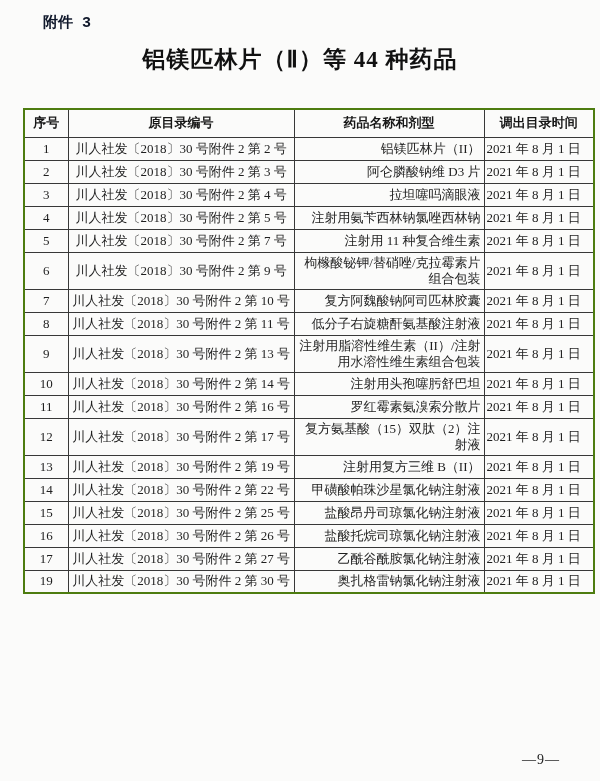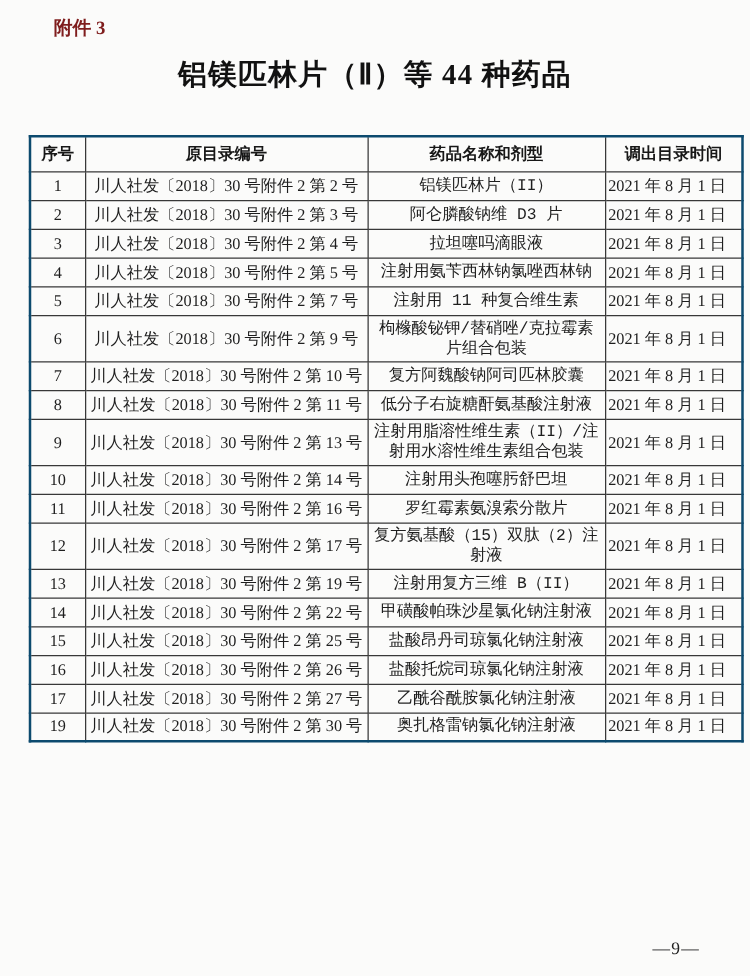--- a/index.html
+++ b/index.html
@@ -10,45 +10,45 @@
     background: #fbfbfa;
     color: #1c1c1c;
     font-family: "Liberation Serif", serif;
     overflow: hidden;
     box-sizing: border-box;
   }
   .attachment-label {
     position: absolute;
     left: 43px;
     top: 13px;
-    font-family: Liberation Serif, serif;
+    font-family: Liberation Mono, monospace;
     font-weight: bold;
     font-size: 15px;
-    color: #7f1d1d;
+    color: #0f172a;
   }
   .doc-title {
     position: absolute;
     left: 0;
     top: 44px;
     width: 100%;
     text-align: center;
     font-family: "Liberation Serif", serif;
     font-weight: bold;
     font-size: 23px;
     letter-spacing: 1px;
     color: #111;
   }
   table.drug-table {
     position: absolute;
     left: 23px;
     top: 108px;
     width: 570px;
     border-collapse: collapse;
     table-layout: fixed;
-    border: 2px solid #0c4a6e;
+    border: 2px solid #4d7c0f;
   }
   .drug-table th, .drug-table td {
     border: 1px solid #383838;
     box-sizing: border-box;
   }
   .drug-table th {
     height: 28px;
     font-family: "Liberation Sans", sans-serif;
     font-weight: bold;
     font-size: 13px;
@@ -65,21 +65,21 @@
     vertical-align: middle;
     color: #1e1e1e;
     overflow: hidden;
   }
   .col-no    { width: 44px;  }
   .col-catalog { width: 226px; }
   .col-drug  { width: 190px; }
   .col-date  { width: 110px; }
   td.cell-no { text-align: center; }
   td.cell-catalog { text-align: center; white-space: nowrap; }
-  td.cell-drug { text-align: center; font-family: Liberation Mono, monospace; }
+  td.cell-drug { text-align: right; }
   td.cell-date { text-align: left; white-space: nowrap; padding-left: 2px; padding-right: 16px; }
   .page-number {
     position: absolute;
     top: 752px;
     right: 40px;
     font-family: "Liberation Serif", serif;
     font-size: 14px;
     color: #222;
     letter-spacing: 1px;
   }

